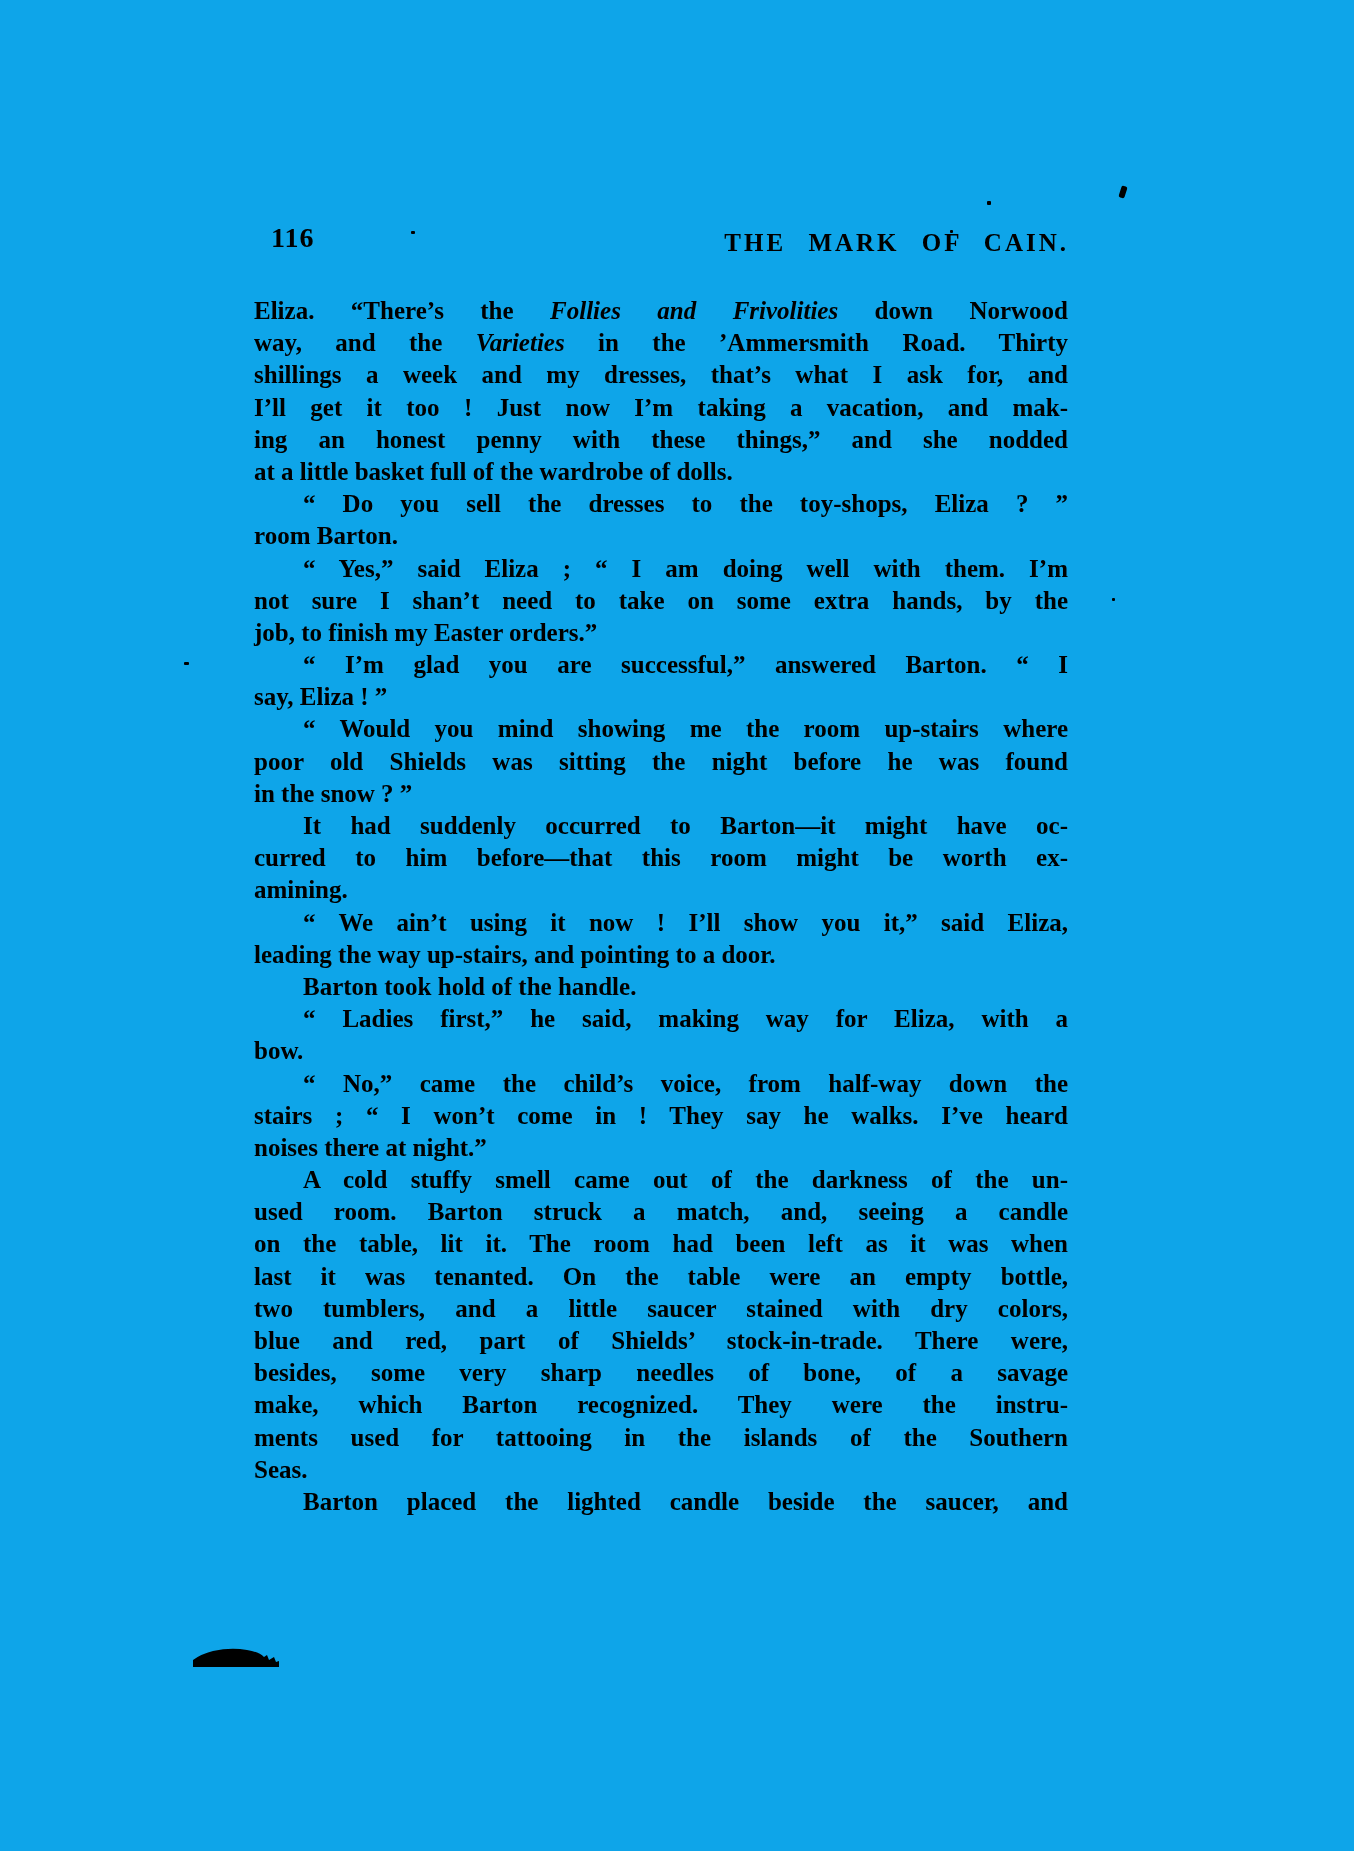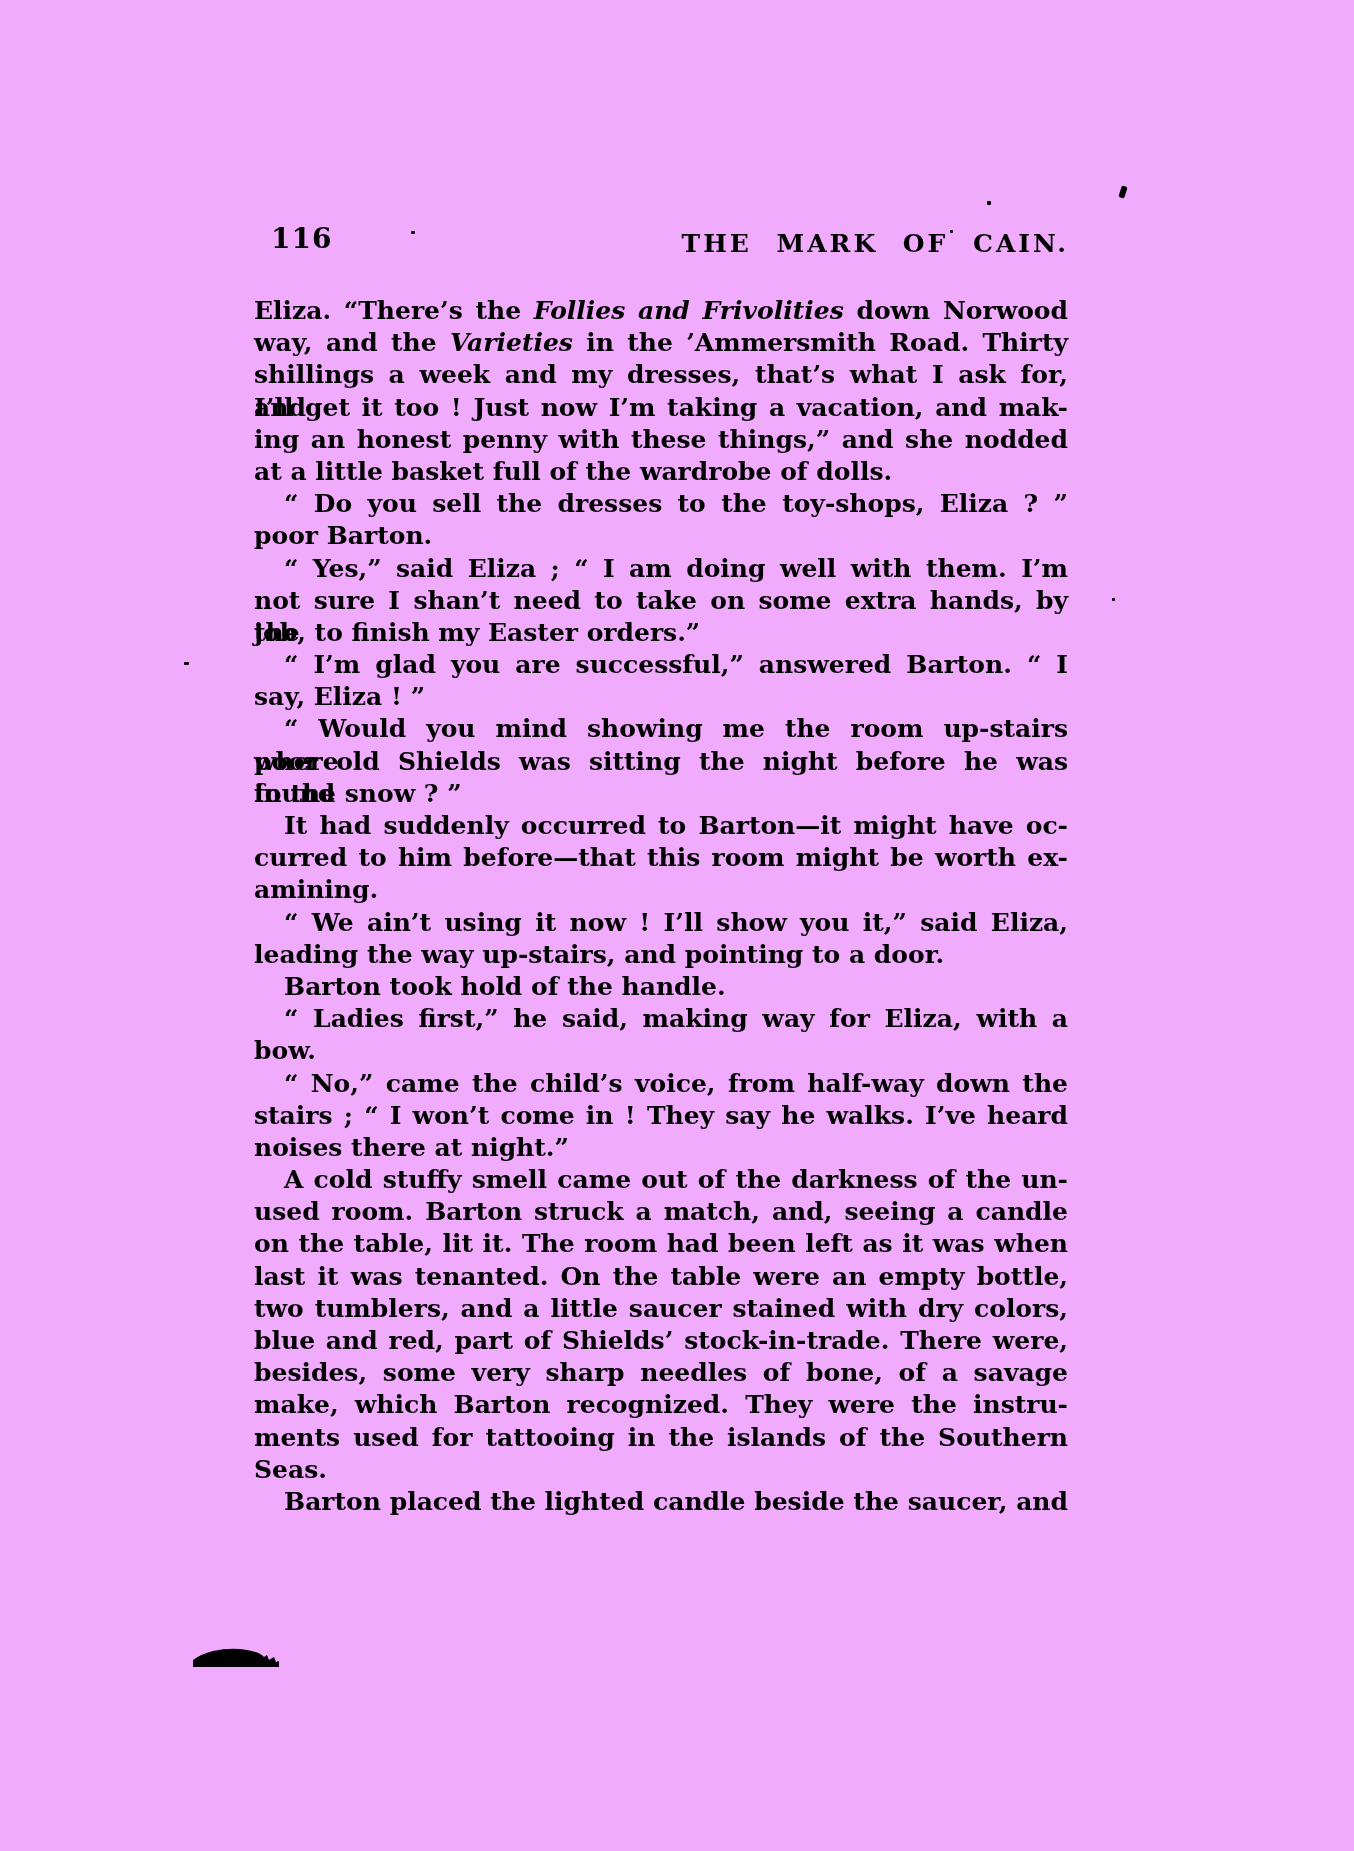--- a/index.html
+++ b/index.html
@@ -2,41 +2,41 @@
 <html><head>
 <meta charset="utf-8">
 <style>
   html,body { margin:0; padding:0; }
   body {
     width:1354px; height:1851px;
     background:#ffffff; color:#000;
     font-family:"DejaVu Serif", serif;
     position:relative; overflow:hidden;
   }
-  .page { position:absolute; inset:0; background:#f0abfc; }
+  .page { position:absolute; inset:0; background:#0ea5e9;font-family:Liberation Serif, serif; }
 
   .header-row { position:absolute; top:222px; left:271px; width:814px; height:44px; }
   .page-number {
     position:absolute; left:0; top:0;
     font-size:28px; font-weight:bold; letter-spacing:1px;
   }
   .running-title {
     position:absolute; left:0; right:16px; top:7px;
     text-align:right;
     font-size:25px; font-weight:bold;
     letter-spacing:3px; word-spacing:13px;
   }
 
   .text-block {
     position:absolute; left:254px; top:295px; width:814px;
     font-size:25px; font-weight:bold;
   }
   .line { line-height:32.2px; height:32.2px; white-space:normal; }
   .line.just { text-align:justify; text-align-last:justify; }
-  .line.ind { text-indent:30px; }
+  .line.ind { text-indent:30px;margin-left:19px; }
   .it { font-style:italic; }
 
   .ink-smudge { position:absolute; left:193px; top:1646px; width:86px; height:21px; }
 
   .speck { position:absolute; background:#000; }
   .speck-1 { left:1120px; top:186px; width:6px;  height:12px; transform:rotate(18deg); border-radius:2px; }
   .speck-2 { left:987px;  top:201px; width:4px;  height:4px;  border-radius:1px; }
   .speck-3 { left:950px;  top:230px; width:3px;  height:3px;  border-radius:1px; }
   .speck-4 { left:411px;  top:231px; width:4px;  height:3px;  border-radius:1px; }
   .speck-5 { left:1112px; top:598px; width:3px;  height:3px;  border-radius:1px; }
@@ -53,21 +53,21 @@
   </div>
 
   <div class="text-block">
       <div class="line just"><span>Eliza.  “There’s the </span><span class="it">Follies and Frivolities</span><span> down Norwood</span></div>
       <div class="line just"><span>way, and the </span><span class="it">Varieties</span><span> in the ’Ammersmith Road.  Thirty</span></div>
       <div class="line just"><span>shillings a week and my dresses, that’s what I ask for, and</span></div>
       <div class="line just"><span>I’ll get it too !  Just now I’m taking a vacation, and mak-</span></div>
       <div class="line just"><span>ing an honest penny with these things,” and she nodded</span></div>
       <div class="line"><span>at a little basket full of the wardrobe of dolls.</span></div>
       <div class="line just ind"><span>“ Do you sell the dresses to the toy-shops, Eliza ? ”</span></div>
-      <div class="line"><span>poor Barton.</span></div>
+      <div class="line"><span>room Barton.</span></div>
       <div class="line just ind"><span>“ Yes,” said Eliza ; “ I am doing well with them.  I’m</span></div>
       <div class="line just"><span>not sure I shan’t need to take on some extra hands, by the</span></div>
       <div class="line"><span>job, to finish my Easter orders.”</span></div>
       <div class="line just ind"><span>“ I’m glad you are successful,” answered Barton.  “ I</span></div>
       <div class="line"><span>say, Eliza ! ”</span></div>
       <div class="line just ind"><span>“ Would you mind showing me the room up-stairs where</span></div>
       <div class="line just"><span>poor old Shields was sitting the night before he was found</span></div>
       <div class="line"><span>in the snow ? ”</span></div>
       <div class="line just ind"><span>It had suddenly occurred to Barton—it might have oc-</span></div>
       <div class="line just"><span>curred to him before—that this room might be worth ex-</span></div>

